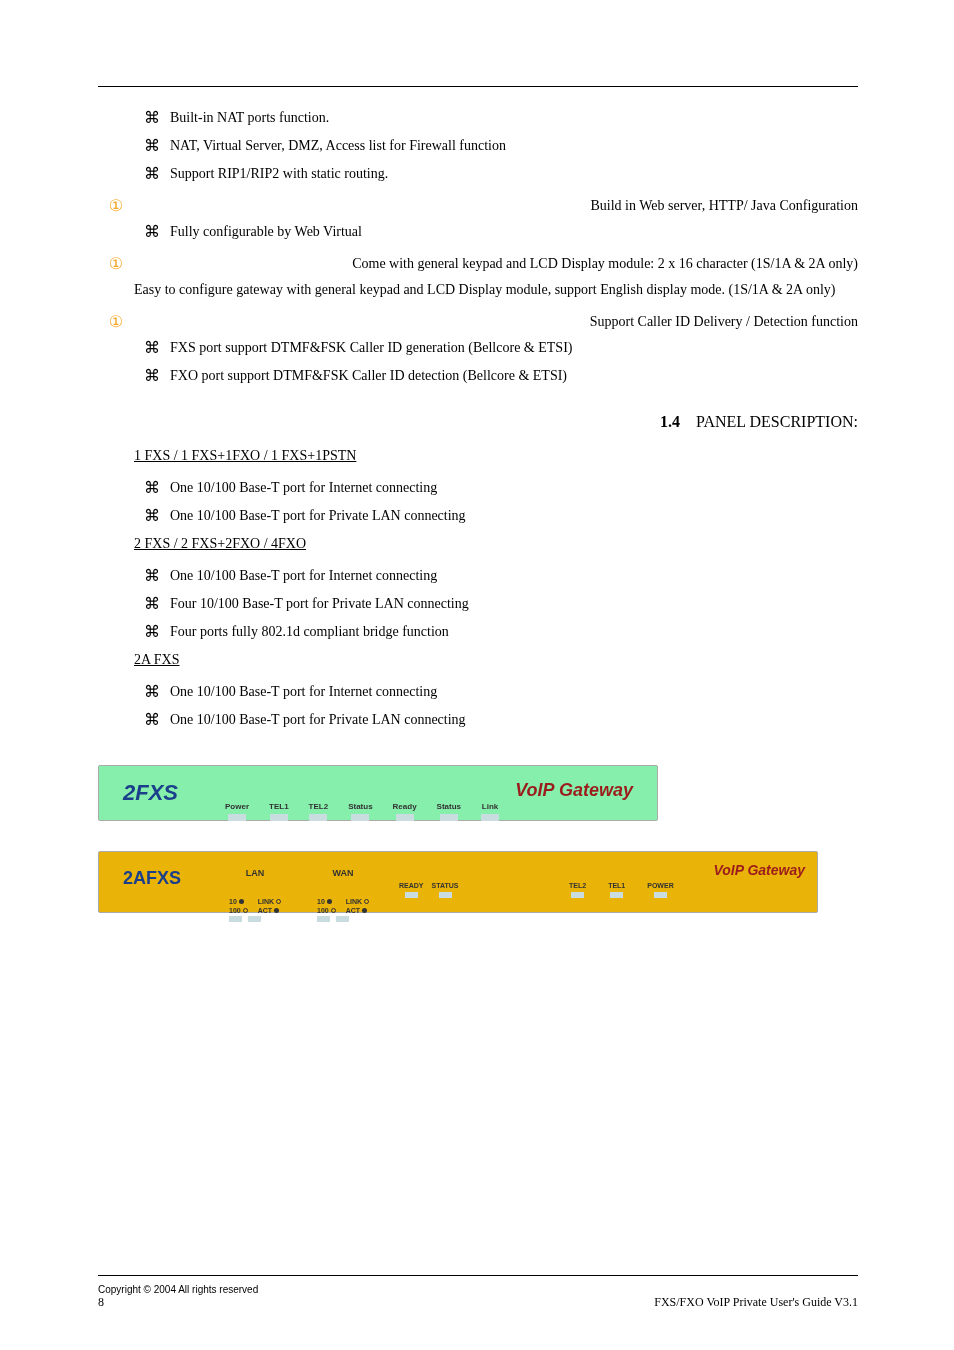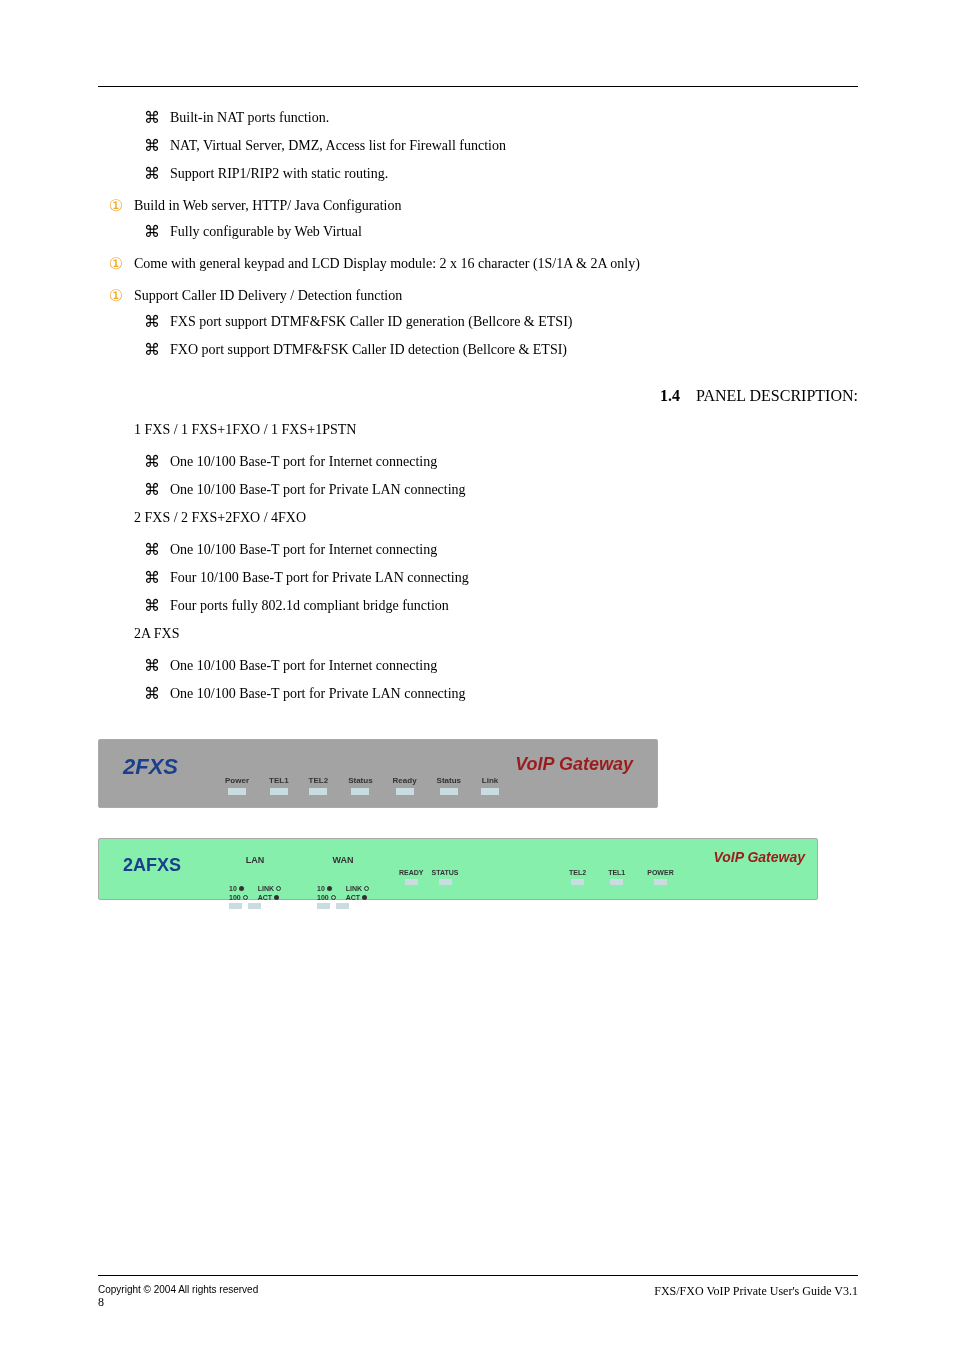--- a/index.html
+++ b/index.html
@@ -4,52 +4,52 @@
 <style>
   * { margin: 0; padding: 0; box-sizing: border-box; }
   body { background: #ffffff; font-family: "Times New Roman", Times, serif; width: 954px; height: 1350px; position: relative; color: #000; }
   .page { position: absolute; left: 98px; top: 0; width: 760px; }
   .top-rule { border-top: 1px solid #000; margin-top: 86px; margin-bottom: 20px; }
   .row { display: flex; align-items: flex-start; margin-bottom: 6px; }
   .sym-col { width: 36px; flex-shrink: 0; text-align: center; font-size: 16px; line-height: 22px; color: #000; }
   .txt-col { flex: 1; font-size: 14px; line-height: 22px; }
   .indent1 .sym-col { margin-left: 36px; }
   .heading-row { margin-top: 10px; margin-bottom: 4px; }
-  .heading-row .txt-col { font-weight: normal; }
-  .sep-para { margin-bottom: 6px; }
+  .heading-row .txt-col { font-weight: normal; text-align: right; }
+  .sep-para { margin-bottom: 6px; text-decoration: underline; }
   .circle { color: #f5a623; font-size: 16px; line-height: 22px; }
   .subtext { font-size: 14px; line-height: 22px; margin-left: 36px; margin-bottom: 10px; }
   .section-title { font-size: 16px; margin-top: 26px; margin-bottom: 14px; text-align: right; }
   .section-label { font-weight: bold; }
   .images { margin-top: 34px; }
   .figwrap { margin-bottom: 30px; }
-  .panel-a { width: 560px; height: 69px; background: #a3a3a3; border: 1px solid #aaa; border-radius: 2px; position: relative; }
+  .panel-a { width: 560px; height: 56px; background: #86efac; border: 1px solid #aaa; border-radius: 2px; position: relative; }
   .brand-a { position: absolute; left: 24px; top: 14px; font-family: Arial, Helvetica, sans-serif; font-style: italic; font-weight: bold; font-size: 22px; color: #1b3f8b; }
   .gwlabel-a { position: absolute; right: 24px; top: 14px; font-family: Arial, Helvetica, sans-serif; font-style: italic; font-weight: bold; font-size: 18px; color: #9b1c1c; }
   .leds-a { position: absolute; left: 126px; top: 36px; display: flex; gap: 20px; font-family: Arial, Helvetica, sans-serif; font-size: 8px; font-weight: bold; color: #333; }
   .led-item-a { display: flex; flex-direction: column; align-items: center; gap: 3px; }
   .led-box-a { width: 18px; height: 7px; background: #c9dce0; }
-  .panel-b { width: 720px; height: 62px; background: #86efac; border: 1px solid #aaa; border-radius: 2px; position: relative; }
+  .panel-b { width: 720px; height: 62px; background: #eab308; border: 1px solid #aaa; border-radius: 2px; position: relative; }
   .brand-b { position: absolute; left: 24px; top: 16px; font-family: Arial, Helvetica, sans-serif; font-weight: bold; font-size: 18px; color: #1b3f8b; }
   .gwlabel-b { position: absolute; right: 12px; top: 10px; font-family: Arial, Helvetica, sans-serif; font-style: italic; font-weight: bold; font-size: 14px; color: #9b1c1c; }
   .group-b { position: absolute; font-family: Arial, Helvetica, sans-serif; font-size: 7px; font-weight: bold; color: #333; }
   .grouptitle-b { text-align: center; font-size: 9px; margin-bottom: 20px; }
   .twoxtwo { display: grid; grid-template-columns: auto auto; grid-template-rows: auto auto; column-gap: 10px; row-gap: 2px; align-items: center; }
   .tinylabel { display: inline-flex; align-items: center; gap: 2px; }
   .dot-filled { width: 5px; height: 5px; border-radius: 50%; background: #333; display: inline-block; }
   .dot-open { width: 5px; height: 5px; border-radius: 50%; border: 1px solid #333; display: inline-block; }
   .led-row-b { display: flex; gap: 6px; margin-top: 2px; }
   .led-box-b { width: 13px; height: 6px; background: #c9dce0; }
   .status-b { position: absolute; left: 300px; top: 30px; display: flex; gap: 8px; font-family: Arial, Helvetica, sans-serif; font-size: 7px; font-weight: bold; color: #333; }
   .status-item-b { display: flex; flex-direction: column; align-items: center; gap: 3px; }
   .right-b { position: absolute; left: 470px; top: 30px; display: flex; gap: 22px; font-family: Arial, Helvetica, sans-serif; font-size: 7px; font-weight: bold; color: #333; }
   .right-item-b { display: flex; flex-direction: column; align-items: center; gap: 3px; }
   .footer { position: absolute; left: 98px; bottom: 40px; width: 760px; }
   .footer-rule { border-top: 1px solid #000; margin-bottom: 8px; }
-  .footer-row { display: flex; font-size: 12px; }
+  .footer-row { display: flex; align-items: flex-end; font-size: 12px; }
   .footer-copy { font-size: 10px; font-family: Arial, Helvetica, sans-serif; color: #000; }
   .footer-title { flex: 1; text-align: right; font-family: "Times New Roman", Times, serif; }
 </style>
 </head>
 <body>
 
 <div class="page">
   <div class="top-rule"></div>
 
   <div class="row indent1">
@@ -71,20 +71,21 @@
   </div>
   <div class="row indent1">
     <div class="sym-col">⌘</div>
     <div class="txt-col">Fully configurable by Web Virtual</div>
   </div>
 
   <div class="row heading-row">
     <div class="sym-col circle">①</div>
     <div class="txt-col">Come with general keypad and LCD Display module: 2 x 16 character (1S/1A &amp; 2A only)</div>
   </div>
+  <div class="subtext">Easy to configure gateway with general keypad and LCD Display module, support English display mode. (1S/1A &amp; 2A only)</div>
 
   <div class="row heading-row">
     <div class="sym-col circle">①</div>
     <div class="txt-col">Support Caller ID Delivery / Detection function</div>
   </div>
   <div class="row indent1">
     <div class="sym-col">⌘</div>
     <div class="txt-col">FXS port support DTMF&amp;FSK Caller ID generation (Bellcore &amp; ETSI)</div>
   </div>
   <div class="row indent1">

